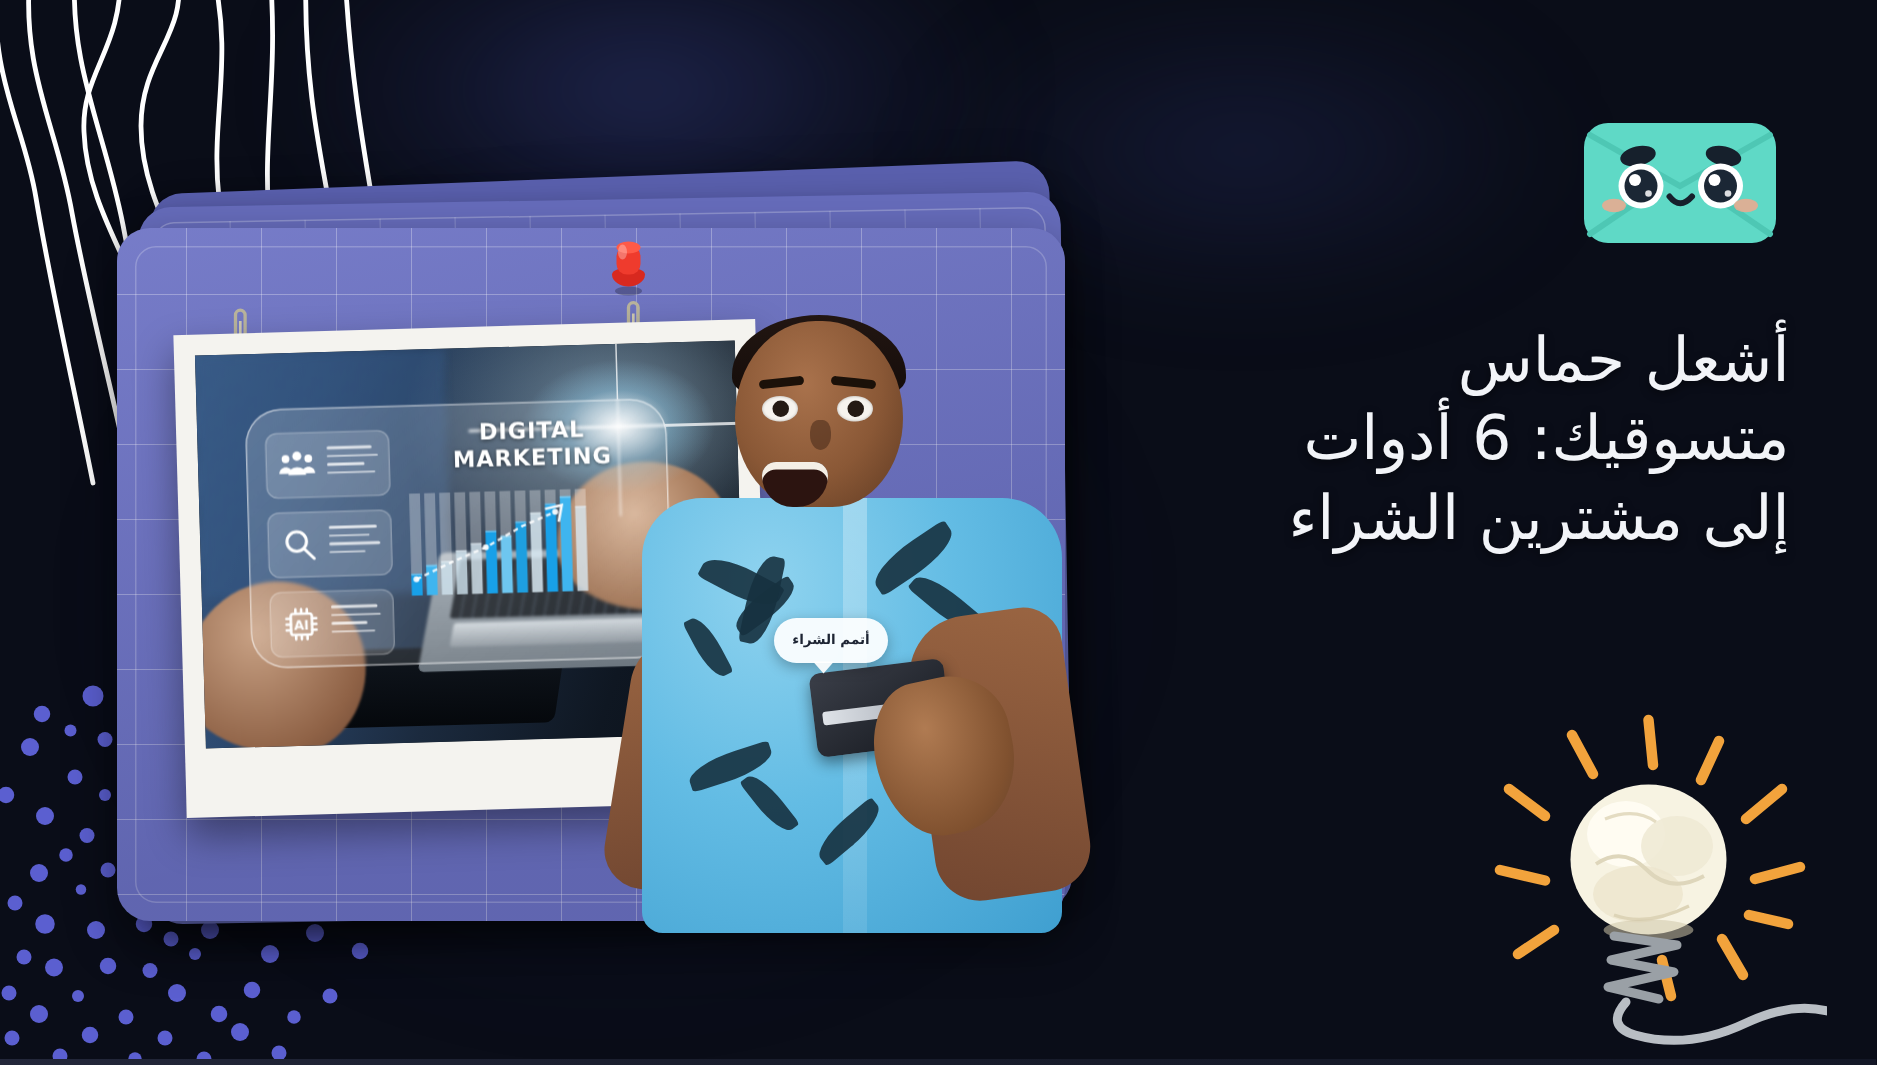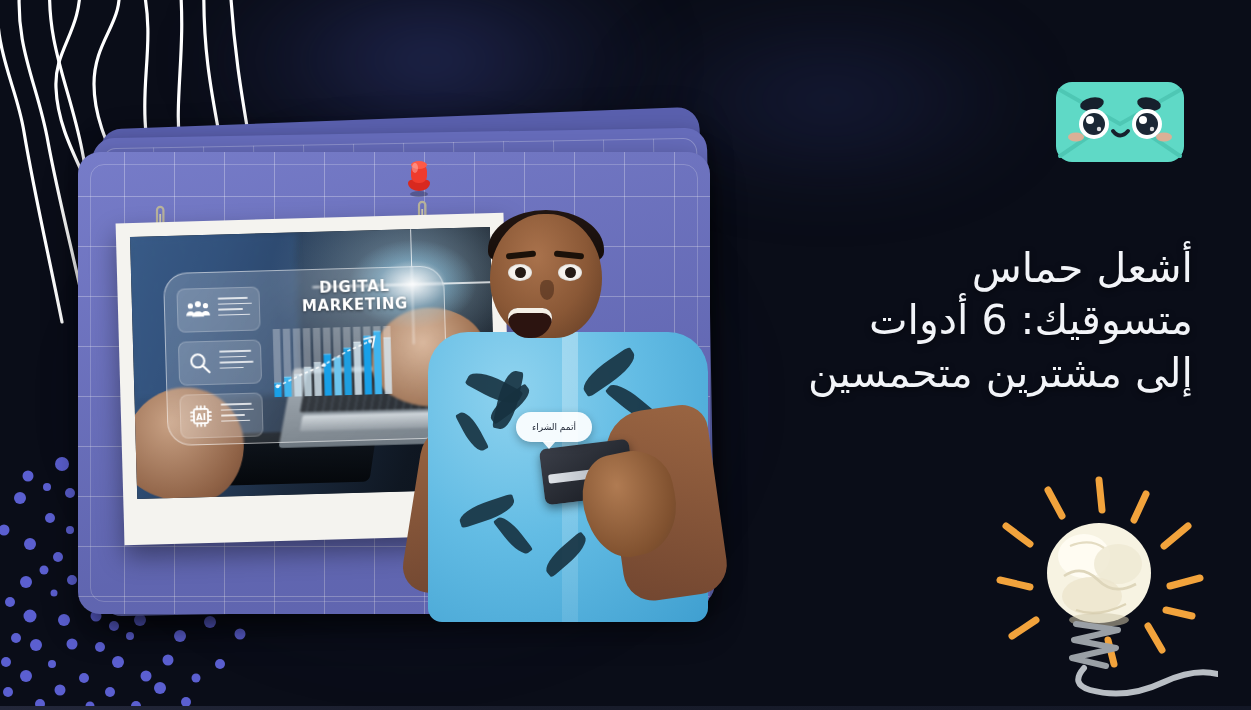--- a/index.html
+++ b/index.html
@@ -150,36 +150,36 @@
   .m-phone .strip{position:absolute;left:6px;top:26px;width:66px;height:9px;
     background:linear-gradient(90deg,#dfe3e8,#a8aeb7);border-radius:2px;}
   .m-leftarm{position:absolute;left:-6px;top:214px;width:86px;height:170px;
     background:linear-gradient(160deg,#9a6542,#6f4530);border-radius:34px 30px 26px 26px;transform:rotate(9deg);}
 
   
   .bubble{position:absolute;left:516px;top:412px;width:76px;height:30px;
     background:rgba(255,255,255,.92);border-radius:15px;
     display:flex;align-items:center;justify-content:center;
     box-shadow:0 3px 9px rgba(0,0,0,.28);z-index:8;}
-  .bubble span{font-size:9px;color:#1d2433;font-weight:400;direction:rtl;}
+  .bubble span{font-size:9px;color:#1d2433;font-weight:700;direction:rtl;}
   .bubble:after{content:"";position:absolute;left:26px;bottom:-7px;width:0;height:0;
     border-left:7px solid transparent;border-right:7px solid transparent;
     border-top:8px solid rgba(255,255,255,.92);}
 
   
   .mascot{position:absolute;left:1054px;top:80px;width:132px;height:84px;}
 
   
   .bulb{position:absolute;left:986px;top:468px;width:232px;height:232px;}
 
   
   .headline{position:absolute;right:58px;top:214px;width:520px;
     direction:rtl;text-align:right;color:#f2f4f8;
     font-size:41px;line-height:1.28;font-weight:400;letter-spacing:0px;
-    text-shadow:0 2px 6px rgba(0,0,0,.5);margin-top:28px;}
+    text-shadow:0 2px 6px rgba(0,0,0,.5);}
   .headline div{white-space:nowrap;}
 </style>
 </head>
 <body>
 
 <div id="stage">
 
   <div class="glow-a"></div>
   <div class="glow-b"></div>
   <div class="glow-c"></div>
@@ -475,17 +475,17 @@
     </g>
     <g fill="none" stroke="#9aa0a6" stroke-width="6" stroke-linecap="round" stroke-linejoin="round">
       <path d="M90 156 L132 162 L88 172 L130 180 L86 190 L120 198"></path>
     </g>
     <path d="M98 200 Q84 216 104 222 Q140 232 178 214 Q208 200 232 206" fill="none" stroke="#b9bec4" stroke-width="6" stroke-linecap="round"></path>
   </svg>
 
   <div class="headline">
     <div>أشعل حماس</div>
     <div>متسوقيك: 6 أدوات</div>
-    <div>إلى مشترين متحمسين</div>
+    <div>إلى مشترين الشراء</div>
   </div>
 
   <div class="bottom-strip"></div>
 </div>
 
 </body></html>

